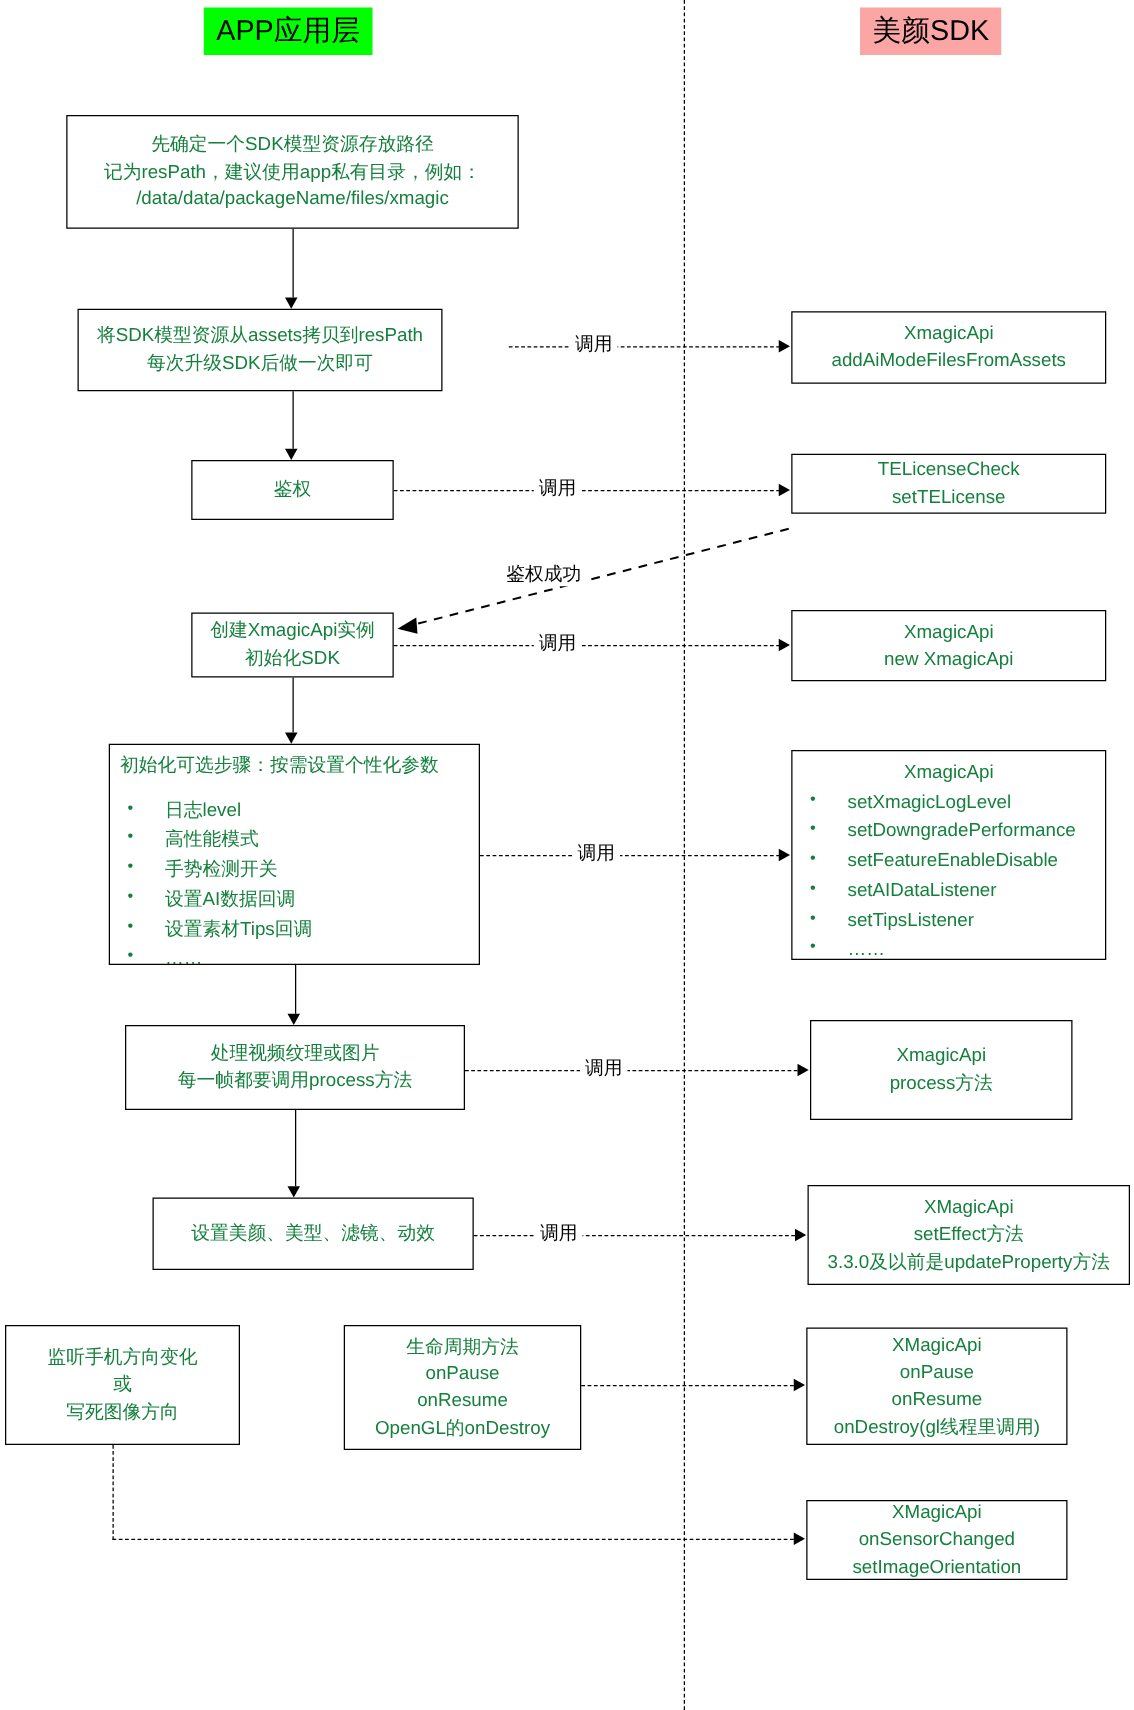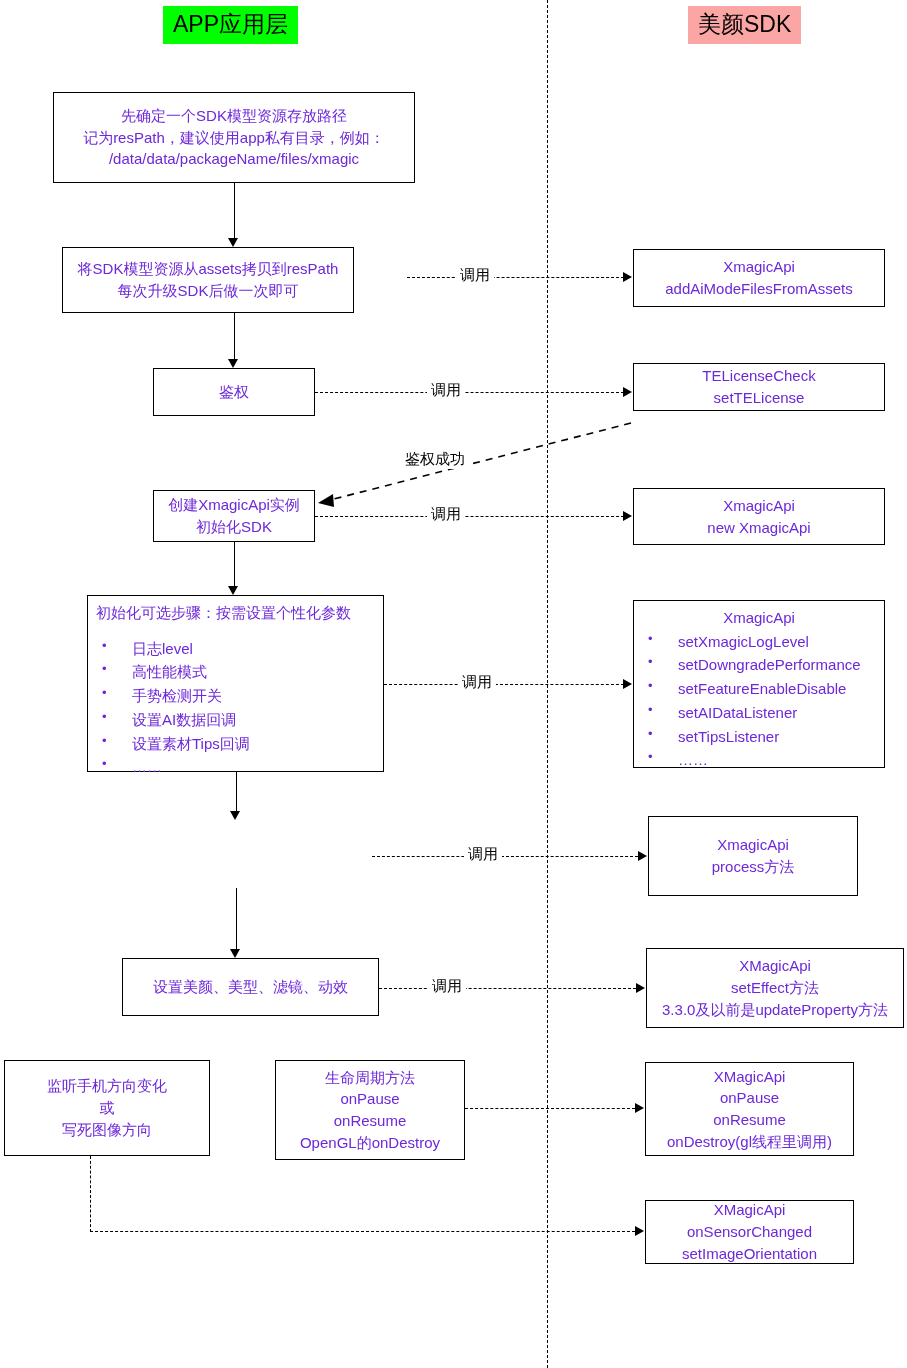--- a/index.html
+++ b/index.html
@@ -24,21 +24,21 @@
     white-space: nowrap;
   }
   .hdr-app { background: #00ff00; }
   .hdr-sdk { background: #ffff00; }
 
   .box {
     position: absolute;
     box-sizing: border-box;
     border: 1.6px solid #000;
     background: #ffffff;
-    color: #6d28d9;
+    color: #15803d;
     display: flex;
     flex-direction: column;
     align-items: center;
     justify-content: center;
     text-align: center;
     font-size: 15px;
     line-height: 1.45;
     padding: 4px 6px;
   }
   .box .ln { display: block; white-space: nowrap; }
@@ -167,26 +167,30 @@
     <ul>
       <li><span class="txt">日志level</span></li>
       <li><span class="txt">高性能模式</span></li>
       <li><span class="txt">手势检测开关</span></li>
       <li><span class="txt">设置AI数据回调</span></li>
       <li><span class="txt">设置素材Tips回调</span></li>
       <li><span class="txt">……</span></li>
     </ul>
   </div>
 
+  <div class="box" style="left:100px; top:820px; width:272px; height:68px;">
+    <span class="ln">处理视频纹理或图片</span>
+    <span class="ln">每一帧都要调用process方法</span>
+  </div>
 
   <div class="box" style="left:122px; top:958px; width:257px; height:58px;">
     <span class="ln">设置美颜、美型、滤镜、动效</span>
   </div>
 
-  <div class="box" style="left:4px; top:1060px; width:206px; height:96px;">
+  <div class="box" style="left:4px; top:1060px; width:188px; height:96px;">
     <span class="ln">监听手机方向变化</span>
     <span class="ln">或</span>
     <span class="ln">写死图像方向</span>
   </div>
 
   <div class="box" style="left:275px; top:1060px; width:190px; height:100px;">
     <span class="ln">生命周期方法</span>
     <span class="ln">onPause</span>
     <span class="ln">onResume</span>
     <span class="ln">OpenGL的onDestroy</span>

